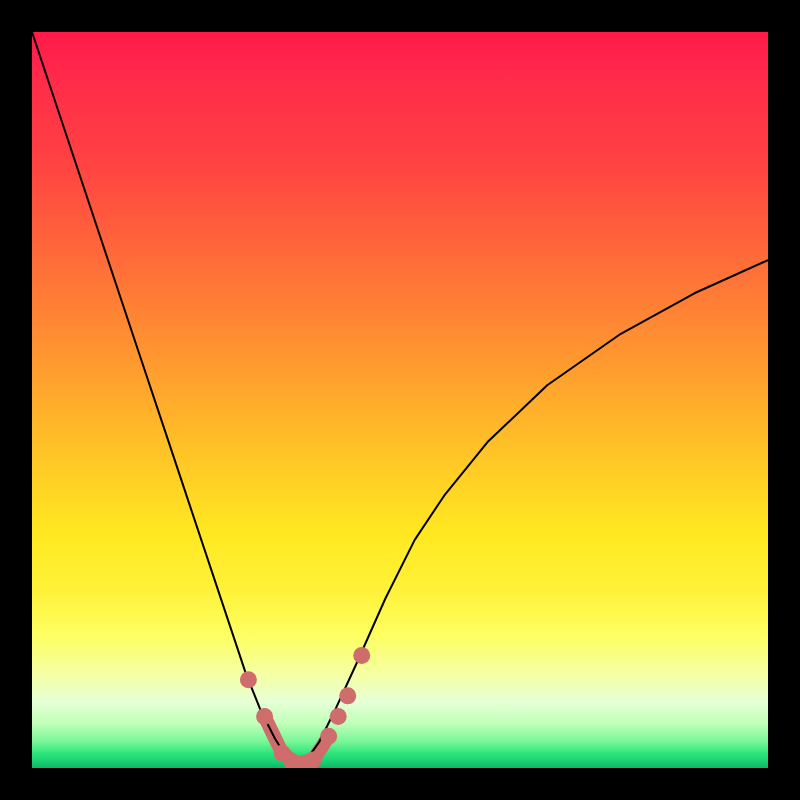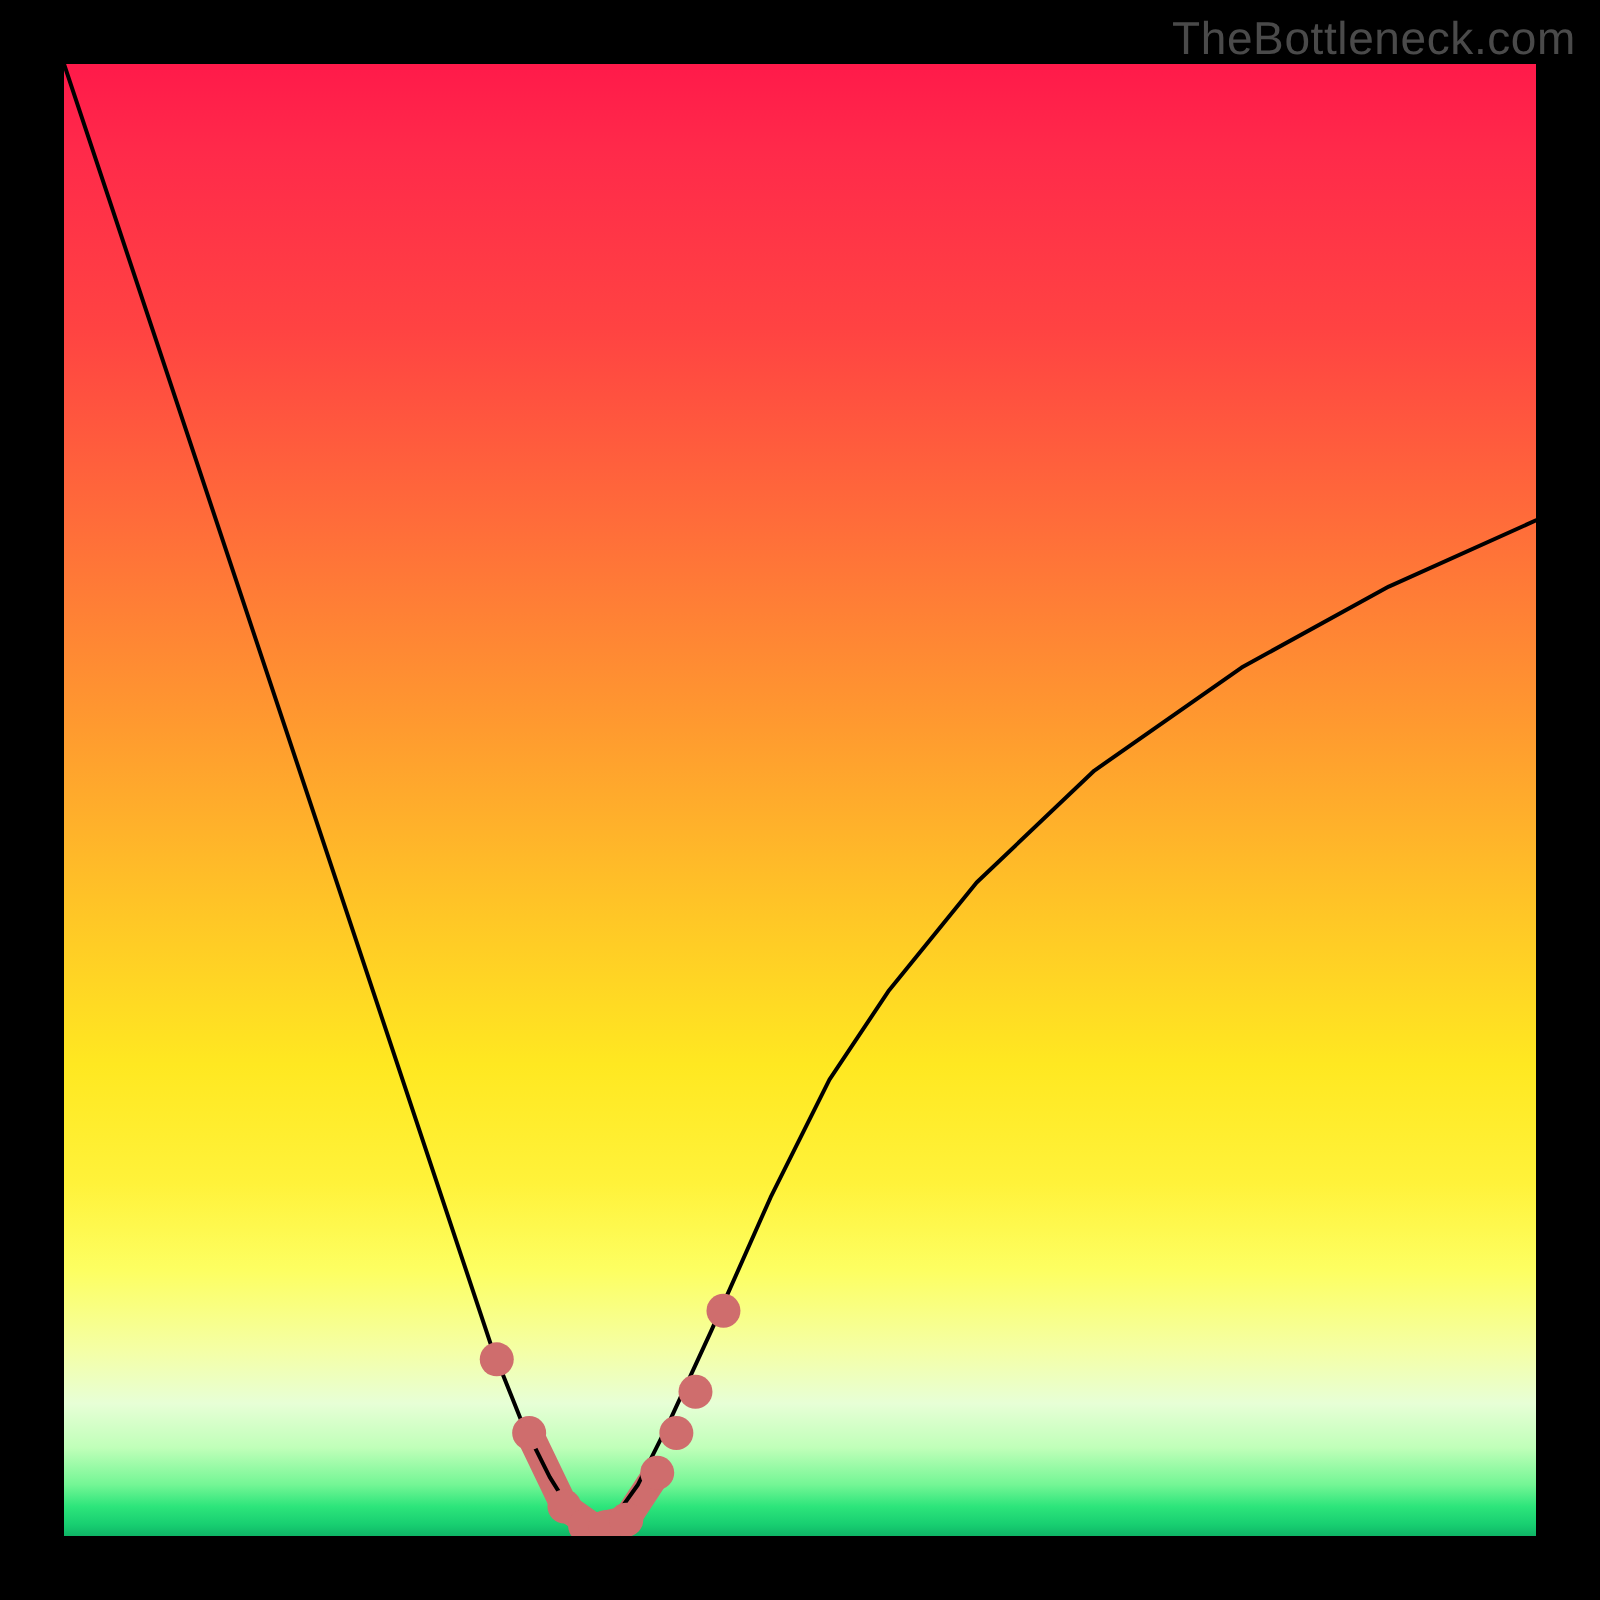--- a/index.html
+++ b/index.html
@@ -67,21 +67,20 @@
     top: 0;
     width: 100%;
     height: 100%;
     z-index: 10;
   }
 </style>
 </head>
 <body>
 
 <div class="stage">
-  <div class="watermark">TheBottleneck.com</div>
 
   <div class="plot">
     <div class="grad"></div>
     <svg class="curves" viewBox="0 0 736 736" preserveAspectRatio="none">
       <g>
           <path d="M232.58 684.48 L250.24 721.28 L264.96 731.58 L281.15 727.90 L296.61 704.35" fill="none" stroke="#cf6d6d" stroke-width="14" stroke-linecap="round" stroke-linejoin="round"></path>
         </g>
       <g>
           <path d="M0.00 0.00 L22.08 66.24 L44.16 132.48 L66.24 198.72 L88.32 264.96 L110.40 331.20 L132.48 397.44 L154.56 463.68 L176.64 529.92 L198.72 596.16 L213.44 640.32 L228.16 677.12 L242.88 706.56 L253.92 724.22 L264.96 731.58 L276.00 725.70 L287.04 710.24 L301.76 680.80 L323.84 632.96 L353.28 566.72 L382.72 507.84 L412.16 463.68 L456.32 409.22 L515.20 353.28 L588.80 301.76 L662.40 261.28 L736.00 228.16" fill="none" stroke="#000000" stroke-width="2" stroke-linecap="round" stroke-linejoin="round"></path>
         </g>

